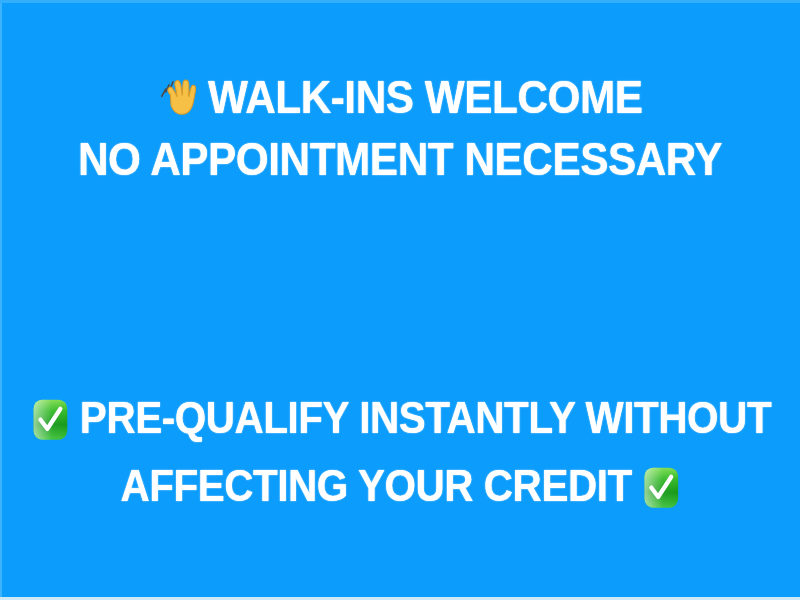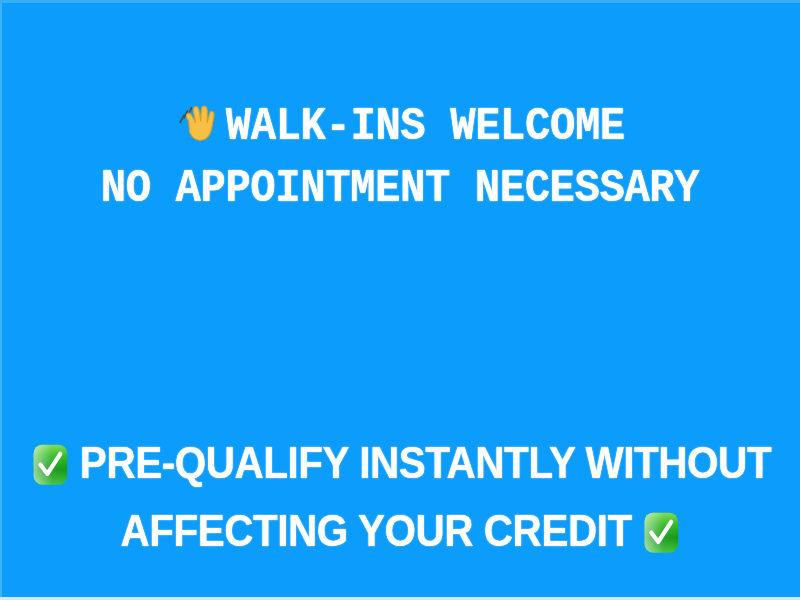--- a/index.html
+++ b/index.html
@@ -68,30 +68,30 @@
     text-shadow:
        0 0 1px rgba(255,255,255,0.85),
        0 0 2px rgba(255,255,255,0.45);
   }
 
   .black {
     color: #000000;
   }
 
   
-  #block-welcome { top: 100px; font-family: Liberation Mono, monospace; }
+  #block-welcome { top: 74px; }
   #block-welcome .line { font-size: 46px; }
   #line-walkins { margin-bottom: 16px; }
 
   
   #block-hours { top: 266px; }
   #block-hours .line { font-size: 47px; }
 
   
-  #block-prequalify { top: 396px; margin-top: 45px; }
+  #block-prequalify { top: 396px; }
   #block-prequalify .line { font-size: 44px; }
   #line-prequalify { margin-bottom: 22px; }
 
   
   .emoji {
     display: inline-block;
     vertical-align: -0.16em;
     line-height: 0;
   }
   .emoji svg { display: block; }

